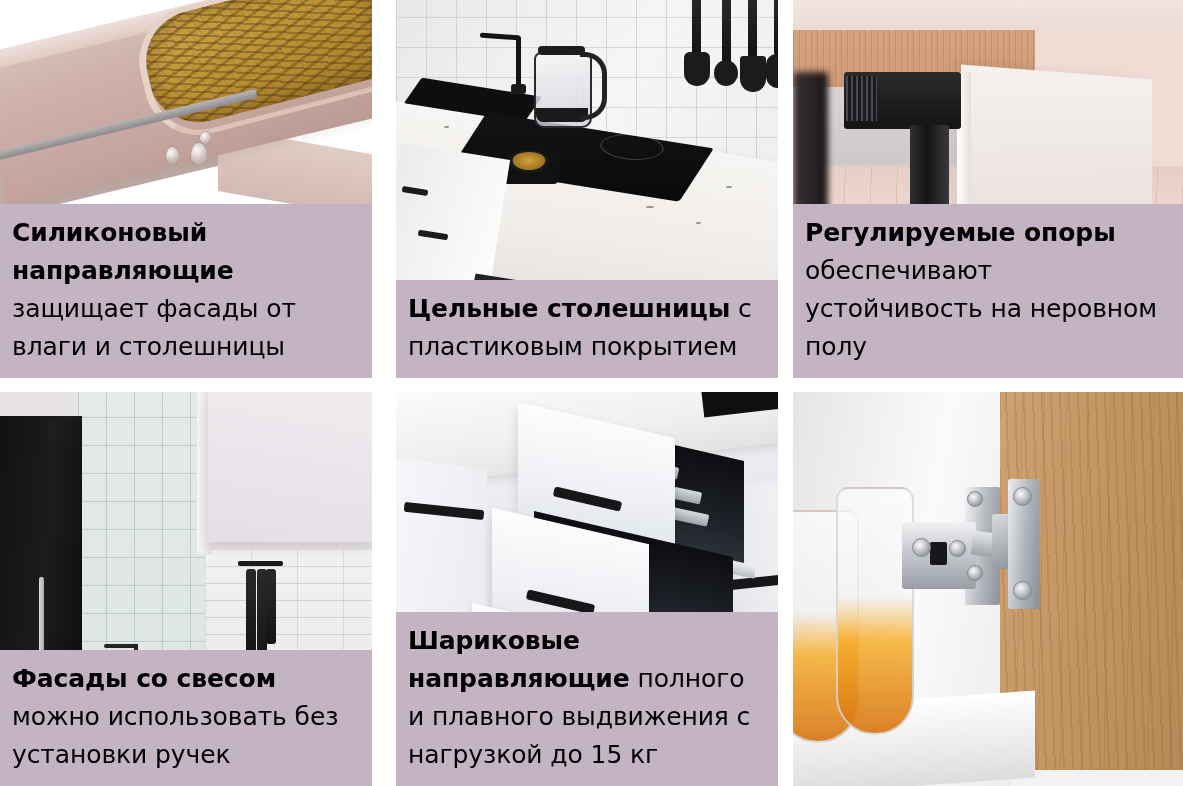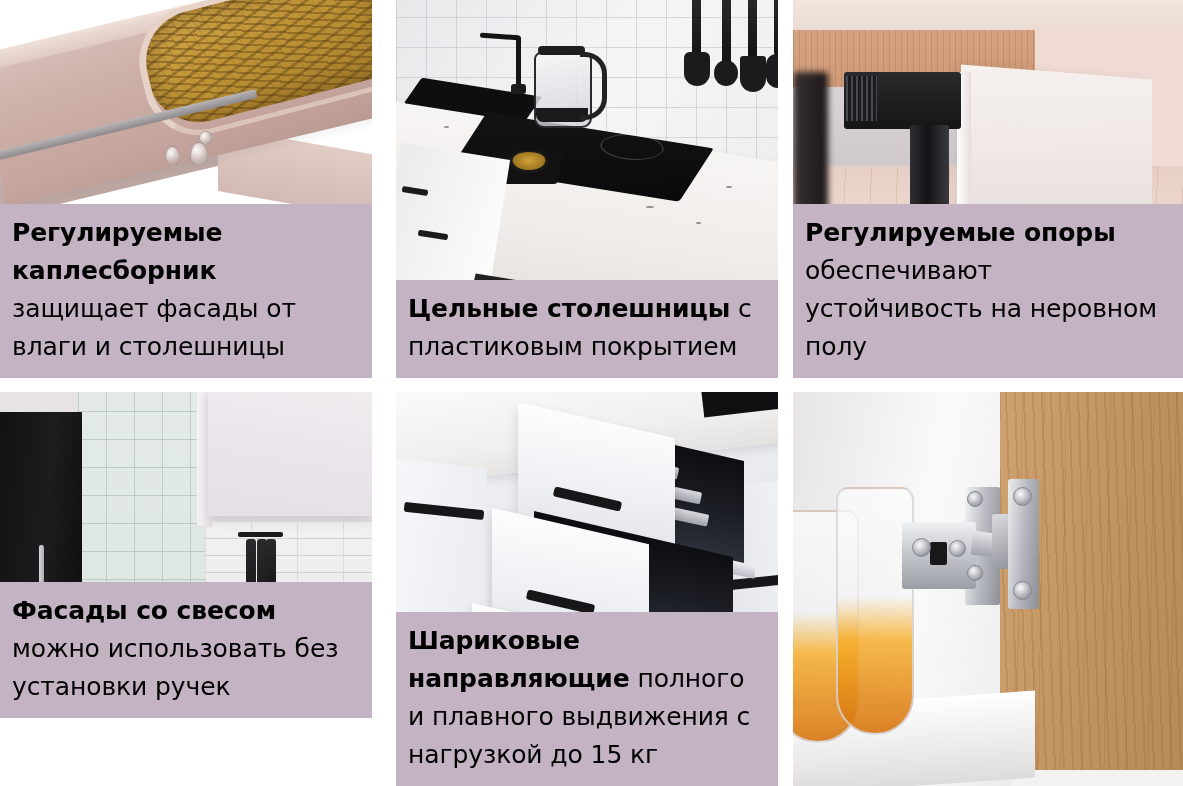--- a/index.html
+++ b/index.html
@@ -45,21 +45,21 @@
     padding: 10px 12px 12px 12px;
     letter-spacing: -0.1px;
   }
   .caption b { font-weight: 700; }
   .caption .reg { font-weight: 400; }
 
   
   #p1 { left: 0px;   top: 0px;   width: 372px; height: 378px; }
   #p2 { left: 396px; top: 0px;   width: 382px; height: 378px; }
   #p3 { left: 793px; top: 0px;   width: 390px; height: 378px; }
-  #p4 { left: 0px;   top: 392px; width: 372px; height: 326px; }
+  #p4 { left: 0px;   top: 392px; width: 372px; height: 394px; }
   #p5 { left: 396px; top: 392px; width: 382px; height: 394px; }
   #p6 { left: 793px; top: 392px; width: 390px; height: 394px; }
 
   
   .ph1 { background: #ffffff; }
   .ph1 .slab {
     position: absolute;
     left: -10px; top: 58px;
     width: 420px; height: 150px;
     background: linear-gradient(175deg, #d8c0b8 0%, #cdb0a8 35%, #c6a69e 70%, #b99a92 100%);
@@ -500,21 +500,21 @@
       <div class="slab"></div>
       <div class="slab-top"></div>
       <div class="core"></div>
       <div class="core-rim"></div>
       <div class="drip-rail"></div>
       <div class="drop d1"></div>
       <div class="drop d2"></div>
       <div class="drop d3"></div>
     </div>
     <div class="caption">
-      <b>Регулируемые каплесборник</b><span class="reg"> защищает фасады от влаги и столешницы</span>
+      <b>Силиконовый направляющие</b><span class="reg"> защищает фасады от влаги и столешницы</span>
     </div>
   </div>
 
   <div class="panel" id="p2">
     <div class="panel-photo ph2">
       <div class="wall"></div>
 
       <div class="util" style="left:296px; top:-6px; height:64px;"></div>
       <div class="util-head" style="left:288px; top:52px; width:26px; height:34px; border-radius:6px 6px 14px 14px;"></div>
       <div class="util" style="left:326px; top:-6px; height:72px;"></div>

